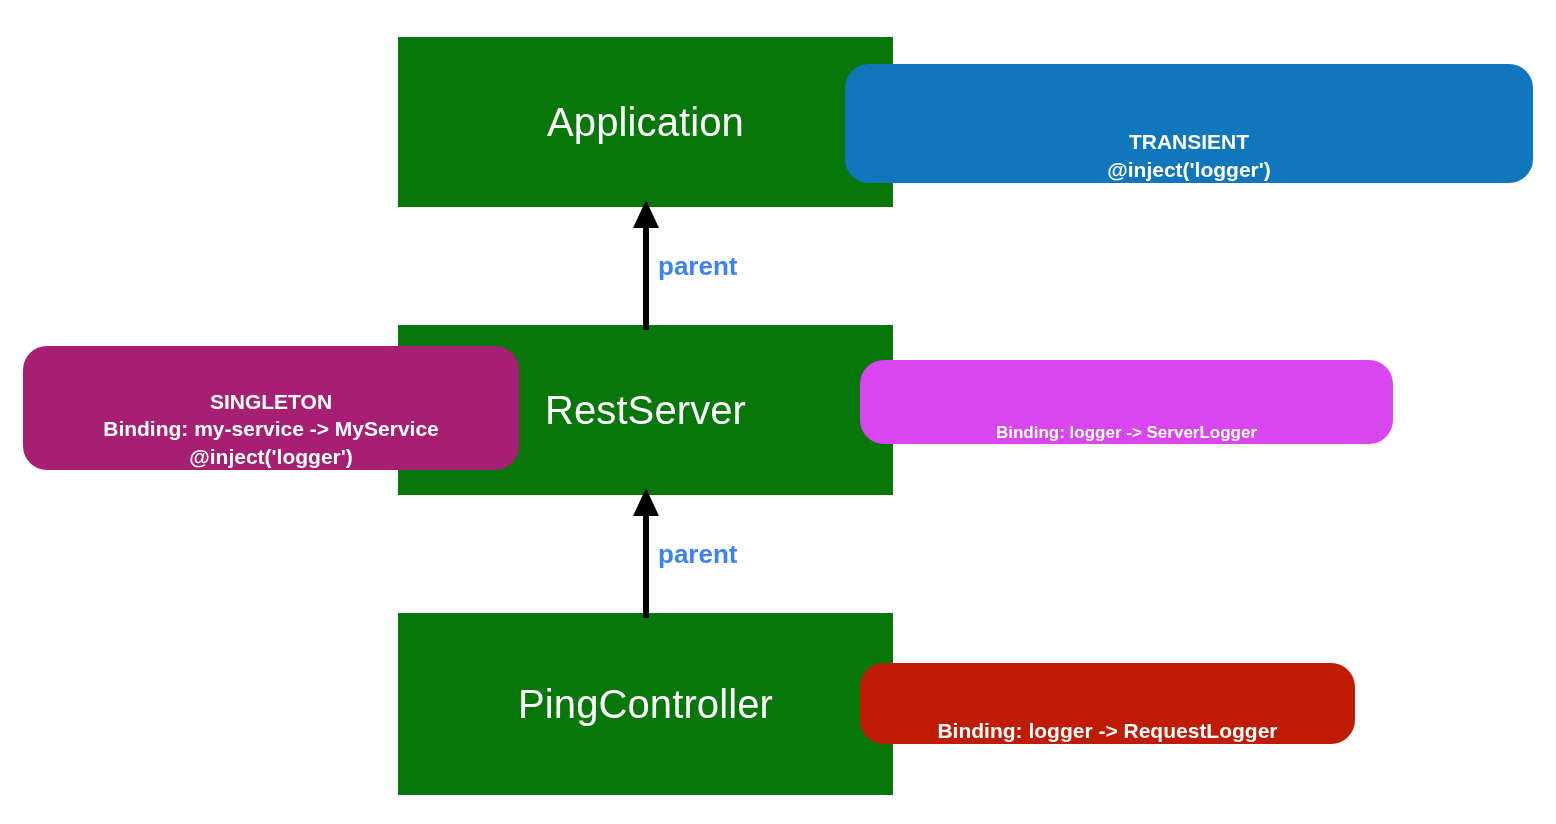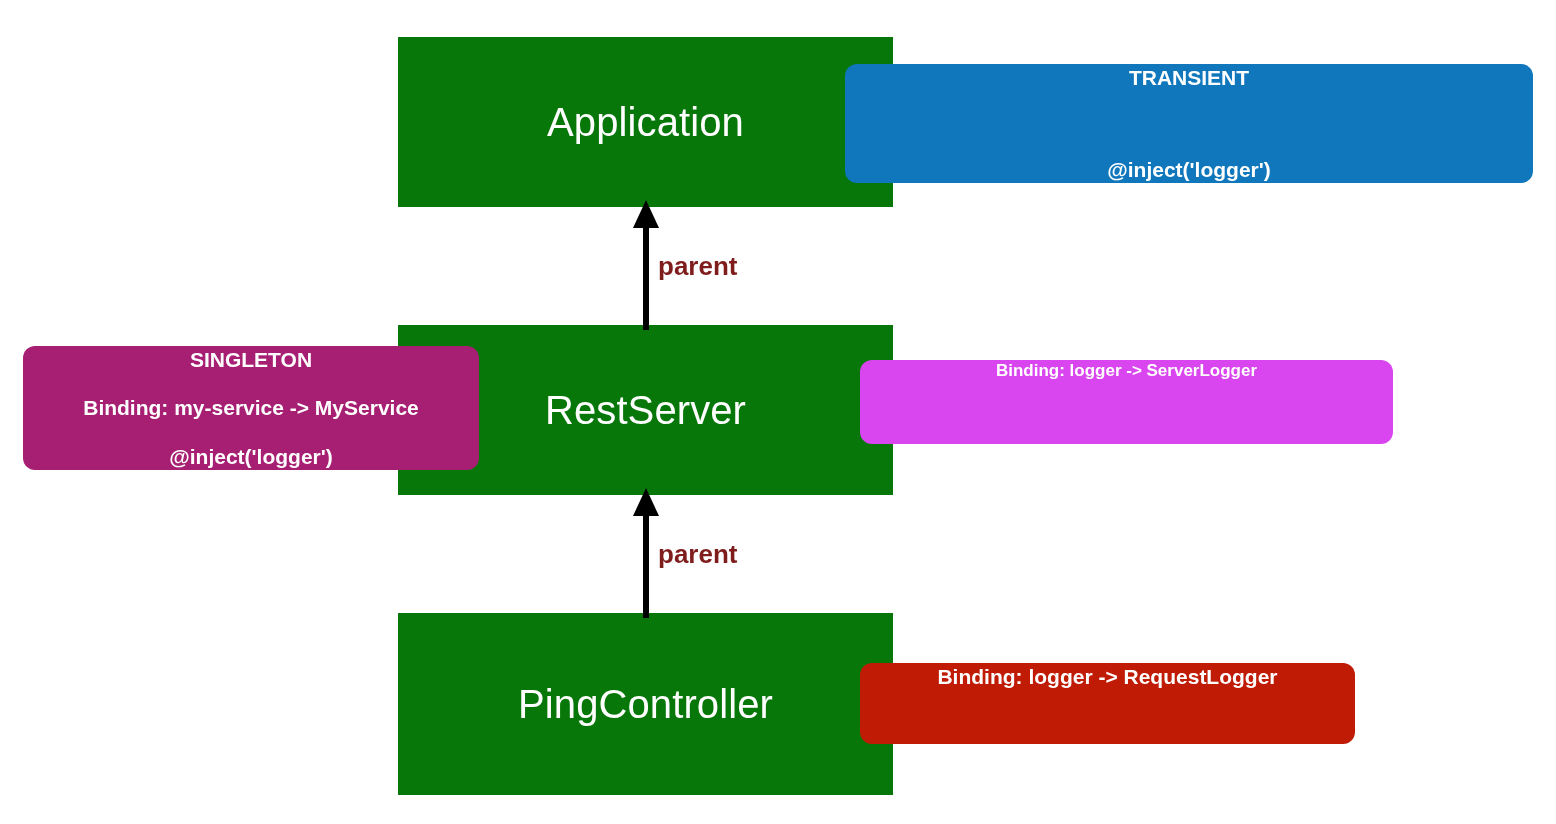--- a/index.html
+++ b/index.html
@@ -36,39 +36,39 @@
   .ctx-box .ln { display: block; white-space: nowrap; }
 
   #ctx-application { left: 398px; top: 37px;  width: 495px; height: 170px; }
   #ctx-restserver  { left: 398px; top: 325px; width: 495px; height: 170px; gap: 12px; }
   #ctx-requestctx  { left: 398px; top: 613px; width: 495px; height: 182px; }
 
   
   .binding-box {
     position: absolute;
     color: #ffffff;
-    border-radius: 12px;
+    border-radius: 24px;
     display: flex;
     flex-direction: column;
     align-items: center;
-    justify-content: space-between;
+    justify-content: flex-end;
     text-align: center;
     font-weight: bold;
     line-height: 1.3;
     z-index: 3;
   }
   .binding-box .ln { display: block; white-space: nowrap; }
 
   #binding-transient {
     left: 845px; top: 64px; width: 688px; height: 119px;
     background: #1077bc;
     font-size: 21px;
   }
   #binding-singleton {
-    left: 23px; top: 346px; width: 456px; height: 124px;
+    left: 23px; top: 346px; width: 496px; height: 124px;
     background: #a71f72;
     font-size: 21px;
   }
   #binding-server-logger {
     left: 860px; top: 360px; width: 533px; height: 84px;
     background: #d946ef;
     font-size: 17px;
   }
   #binding-request-logger {
     left: 860px; top: 663px; width: 495px; height: 81px;
@@ -80,21 +80,21 @@
   .arrow-svg {
     position: absolute;
     z-index: 2;
     overflow: visible;
   }
   #arrow-server-to-app     { left: 620px; top: 198px; width: 56px; height: 132px; }
   #arrow-request-to-server { left: 620px; top: 486px; width: 56px; height: 132px; }
 
   .edge-label {
     position: absolute;
-    color: #7f1d1d;
+    color: #3b82f6;
     font-size: 26px;
     font-weight: bold;
     white-space: nowrap;
     z-index: 4;
   }
   #label-parent-top    { left: 658px; top: 251px; }
   #label-parent-bottom { left: 658px; top: 539px; }
 </style>
 </head>
 <body>

